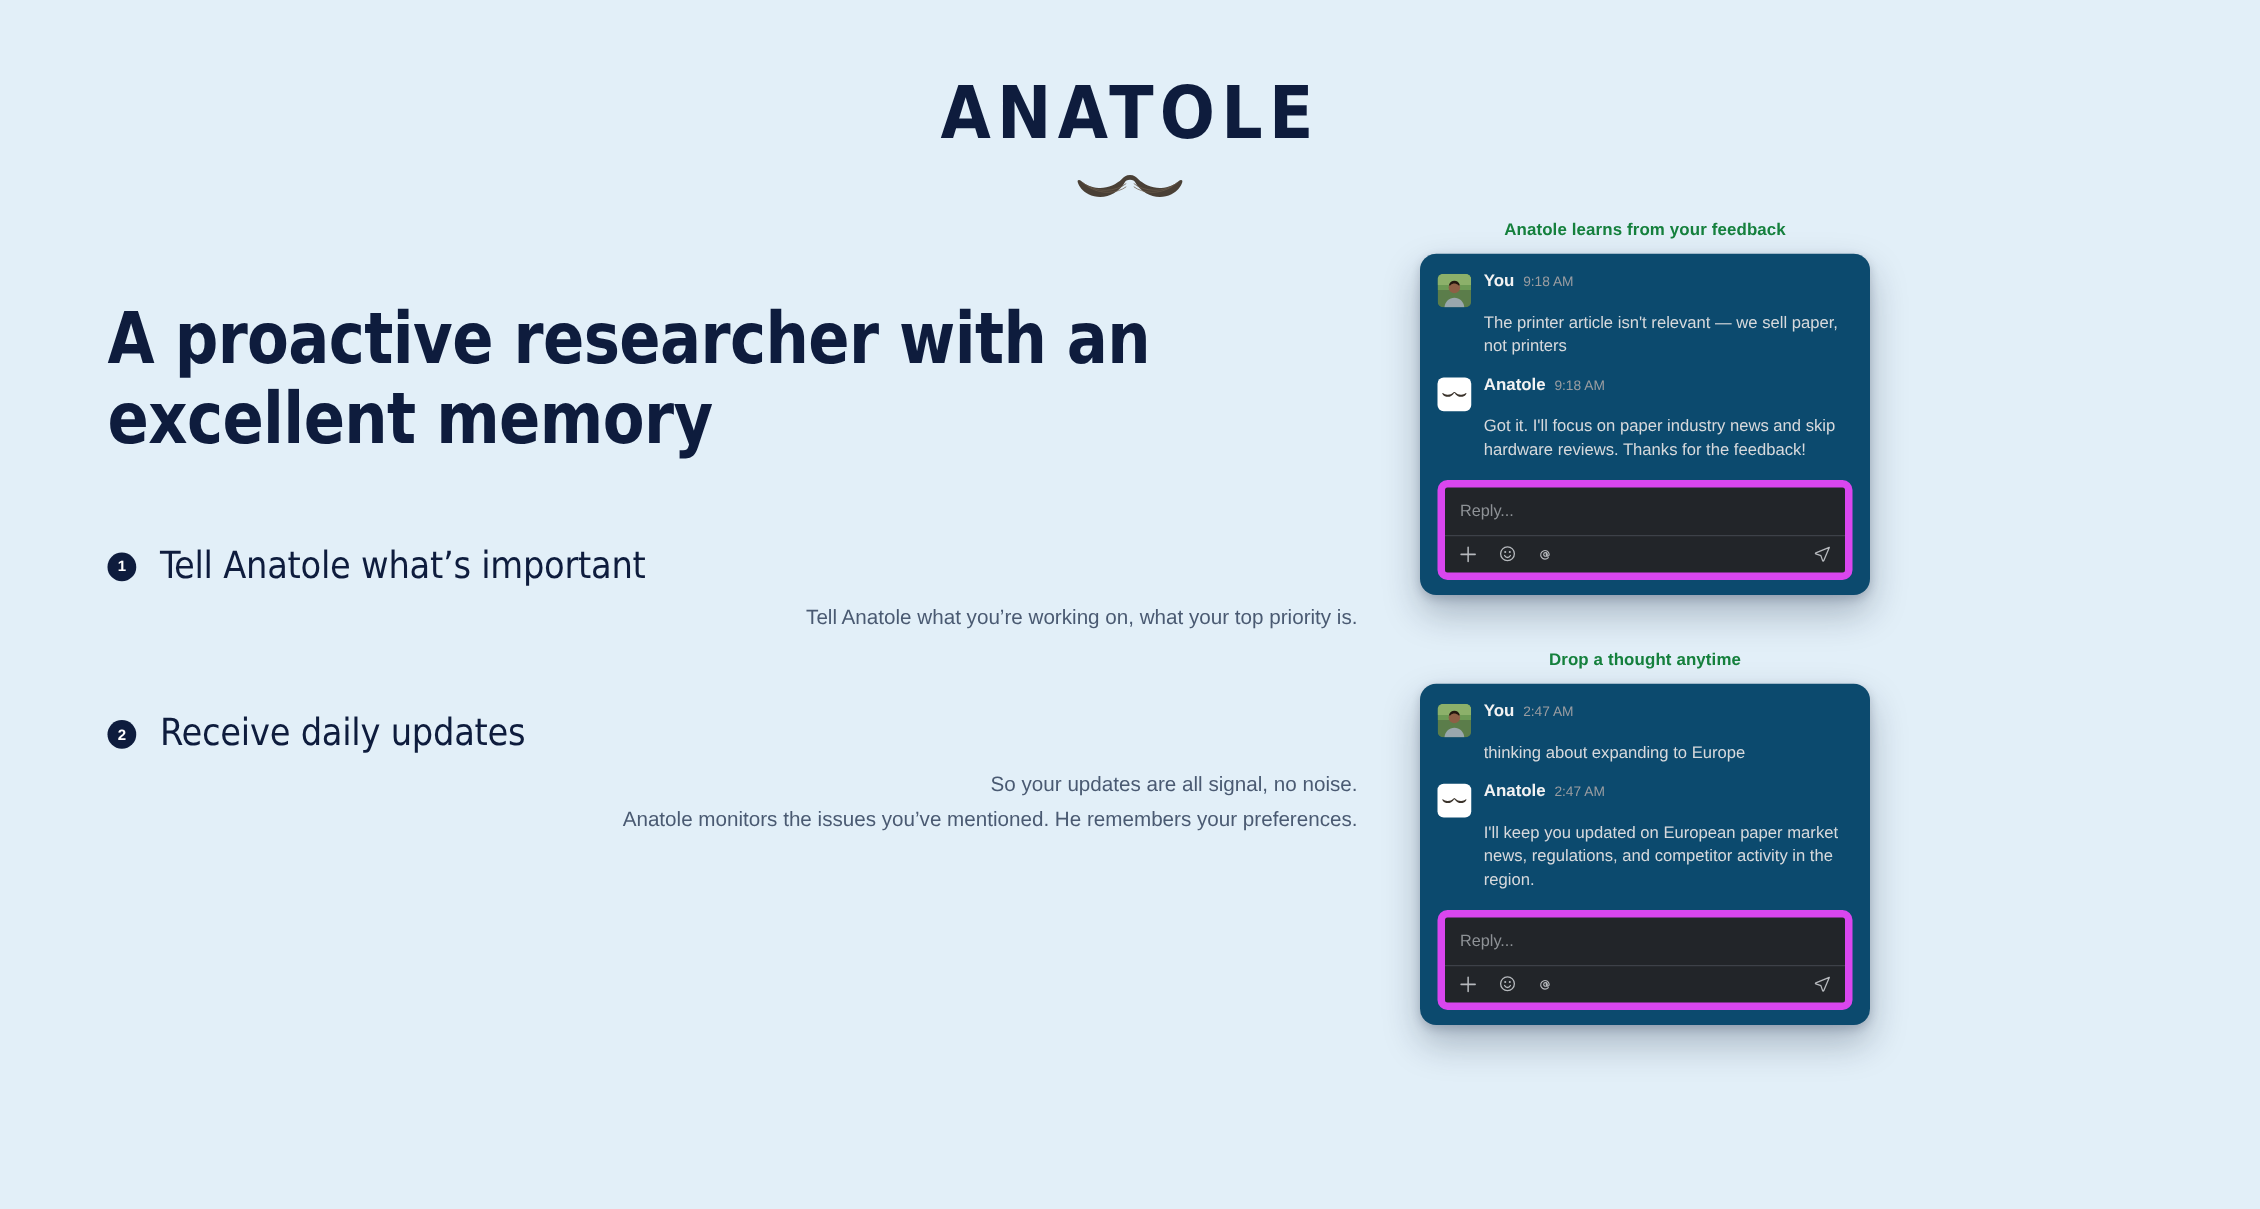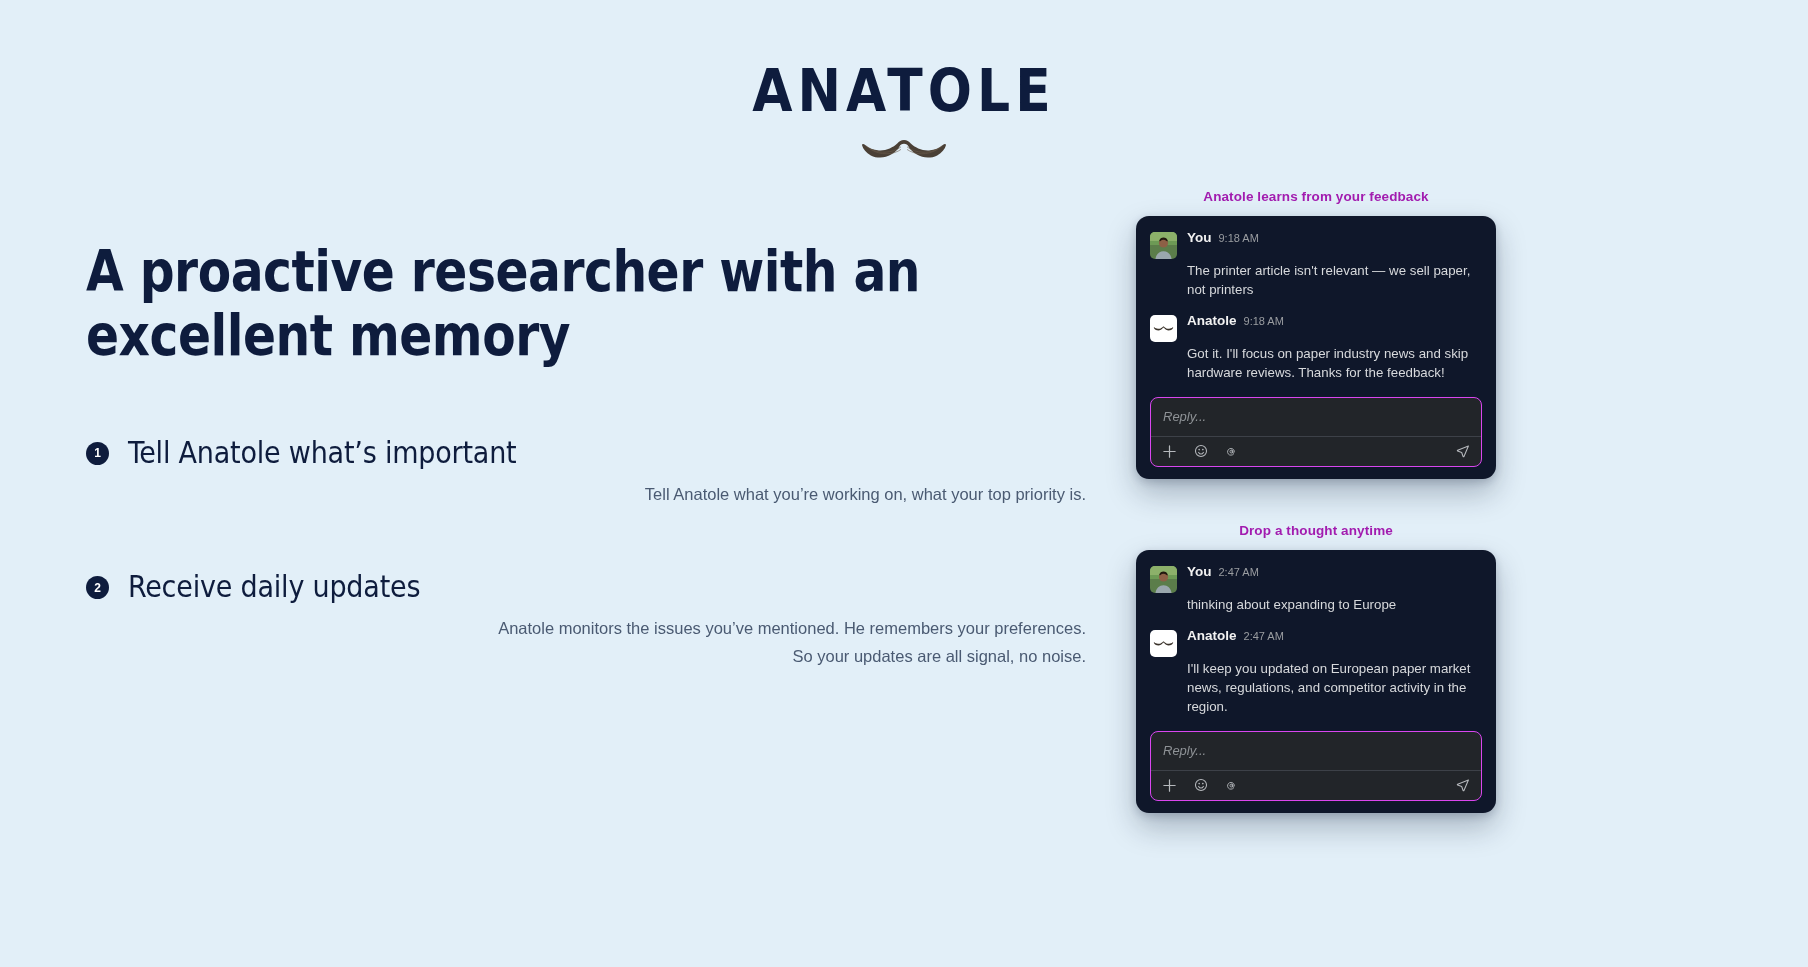--- a/index.html
+++ b/index.html
@@ -107,28 +107,27 @@
     top: 176px;
     width: 360px;
   }
 
   .card-group + .card-group { margin-top: 44px; }
 
   .card-caption {
     text-align: center;
     font-size: 13.5px;
     font-weight: 700;
-    color: #a21caf;
+    color: #15803d;
     margin-bottom: 12px;
     letter-spacing: 0.1px;
-    margin-top: 13px;
   }
 
   .chat-card {
-    background: #0f172a;
+    background: #0c4a6e;
     border-radius: 13px;
     padding: 14px 14px 12px 14px;
     box-shadow: 0 14px 30px rgba(16,30,54,0.28),
                 0 3px 8px rgba(16,30,54,0.18);
   }
 
   .msg { display: flex; gap: 10px; }
   .msg + .msg { margin-top: 13px; }
 
   .avatar {
@@ -168,25 +167,24 @@
   }
   .msg-text {
     margin-top: 16px;
     font-size: 13.3px;
     line-height: 1.42;
     color: #d7d9dc;
   }
 
   .reply-box {
     margin-top: 14px;
-    border: 1px solid #d946ef;
+    border: 6px solid #d946ef;
     border-radius: 8px;
     background: #222529;
     overflow: hidden;
-    font-style: italic;
   }
   .reply-input {
     padding: 11px 12px 12px 12px;
     font-size: 13px;
     color: #8e9296;
   }
   .reply-toolbar {
     border-top: 1px solid #3d4148;
     display: flex;
     align-items: center;
@@ -236,22 +234,22 @@
       <div class="step-title">Tell Anatole what’s important</div>
       <div class="step-desc">
         <span class="line">Tell Anatole what you’re working on, what your top priority is.</span>
       </div>
     </div>
 
     <div class="step">
       <div class="step-badge">2</div>
       <div class="step-title">Receive daily updates</div>
       <div class="step-desc">
+        <span class="line">So your updates are all signal, no noise.</span>
         <span class="line">Anatole monitors the issues you’ve mentioned. He remembers your preferences.</span>
-        <span class="line">So your updates are all signal, no noise.</span>
       </div>
     </div>
 
   </div>
 </div>
 
 <div class="cards">
 
   <div class="card-group">
     <div class="card-caption">Anatole learns from your feedback</div>

